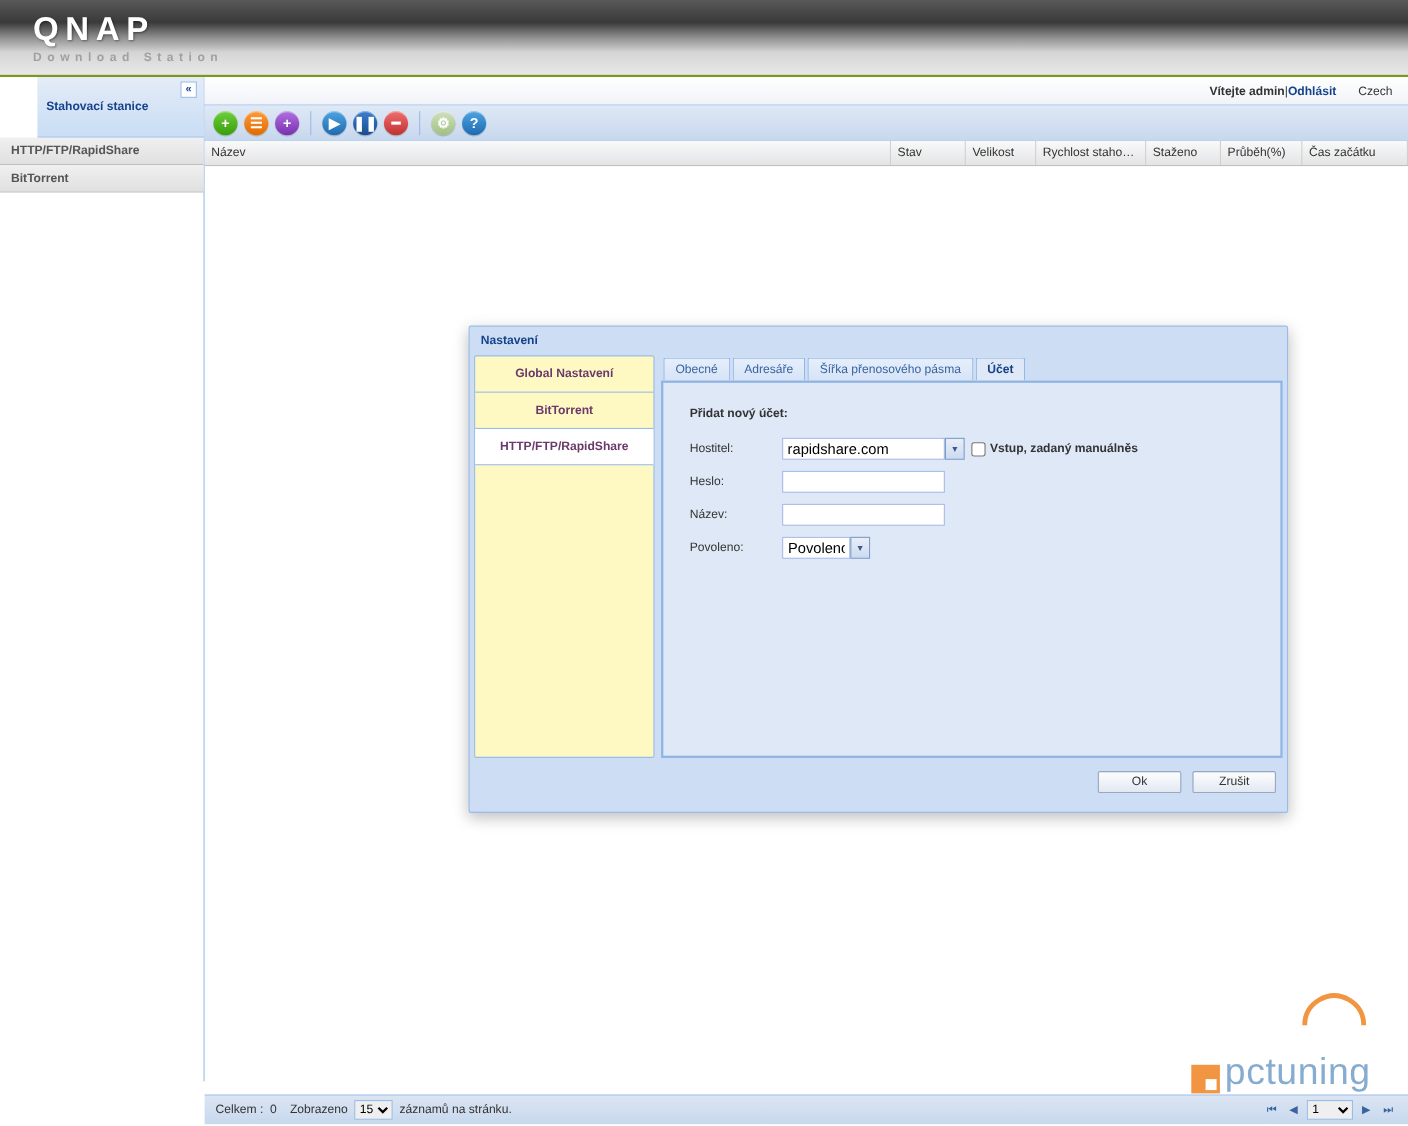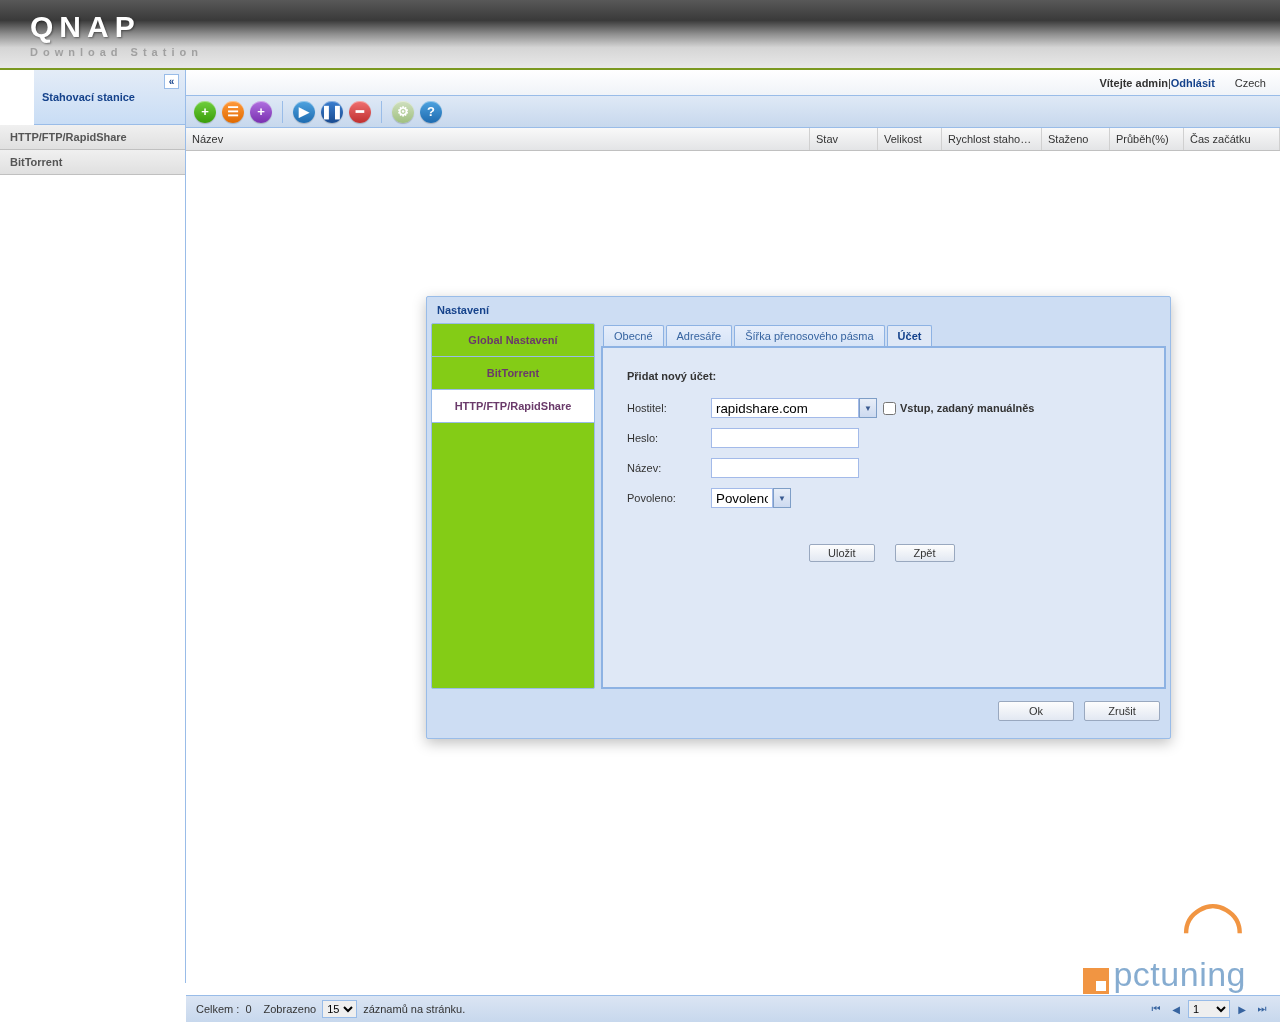--- a/index.html
+++ b/index.html
@@ -46,21 +46,21 @@
 .gh-size { width: 64px; }
 .gh-speed { width: 100px; }
 .gh-down { width: 68px; }
 .gh-prog { width: 74px; }
 .gh-start { width: 96px; border-right: none; }
 
 
 .modal { position: absolute; left: 240px; top: 226px; width: 745px; height: 443px; border: 1px solid #99bce8; background: #cdddf3; box-shadow: 0 4px 14px rgba(0,0,0,0.25); border-radius: 2px; }
 .modal-title { color: #15428b; font-weight: bold; padding: 7px 10px; font-size: 11px; }
 .modal-inner { display: flex; padding: 0 4px 4px 4px; height: 370px; }
-.settings-nav { width: 164px; border: 1px solid #99bce8; background: #84cc16; border-radius: 2px; }
+.settings-nav { width: 164px; border: 1px solid #99bce8; background: #fef9c3; border-radius: 2px; }
 .settings-nav .snav { text-align: center; padding: 10px 4px; border-bottom: 1px solid #99bce8; font-weight: bold; color: #6a3a6a; cursor: pointer; }
 .settings-nav .snav.sel { background: #fff; color: #6a3a6a; }
 .settings-body { flex: 1; margin-left: 6px; display: flex; flex-direction: column; }
 .tabs { display: flex; gap: 2px; padding: 2px 2px 0 2px; }
 .tab { background: linear-gradient(to bottom, #e6eefb, #d6e4f7); border: 1px solid #8db2e3; border-bottom: none; padding: 4px 10px; border-radius: 2px 2px 0 0; color: #3764a0; font-size: 11px; cursor: pointer; }
 .tab.active { background: #dfe8f6; color: #15428b; font-weight: bold; }
 .tabpanel { flex: 1; border: 2px solid #8db2e3; background: #dfe8f6; padding: 22px 24px; }
 .form-row { display: flex; align-items: center; margin-bottom: 10px; }
 .form-row label { width: 84px; font-weight: normal; color: #333; }
 .form-row input[type=text], .form-row input[type=password] { width: 148px; border: 1px solid #a3bae9; padding: 2px 4px; height: 20px; background: #fff; }
@@ -177,24 +177,20 @@
               <label>Název:</label>
               <input type="text" value="" style="">
             </div>
             <div class="form-row">
               <label>Povoleno:</label>
               <span class="combo">
                 <input type="text" style="width: 62px;" value="Povoleno">
                 <span class="dd">▼</span>
               </span>
             </div>
-            <div class="btn-row-inner">
-              <button class="btn">Uložit</button>
-              <button class="btn">Zpět</button>
-            </div>
           </div>
         </div>
       </div>
       <div class="modal-footer">
         <button class="btn">Ok</button>
         <button class="btn">Zrušit</button>
       </div>
     </div>
   </div>
 </div>

